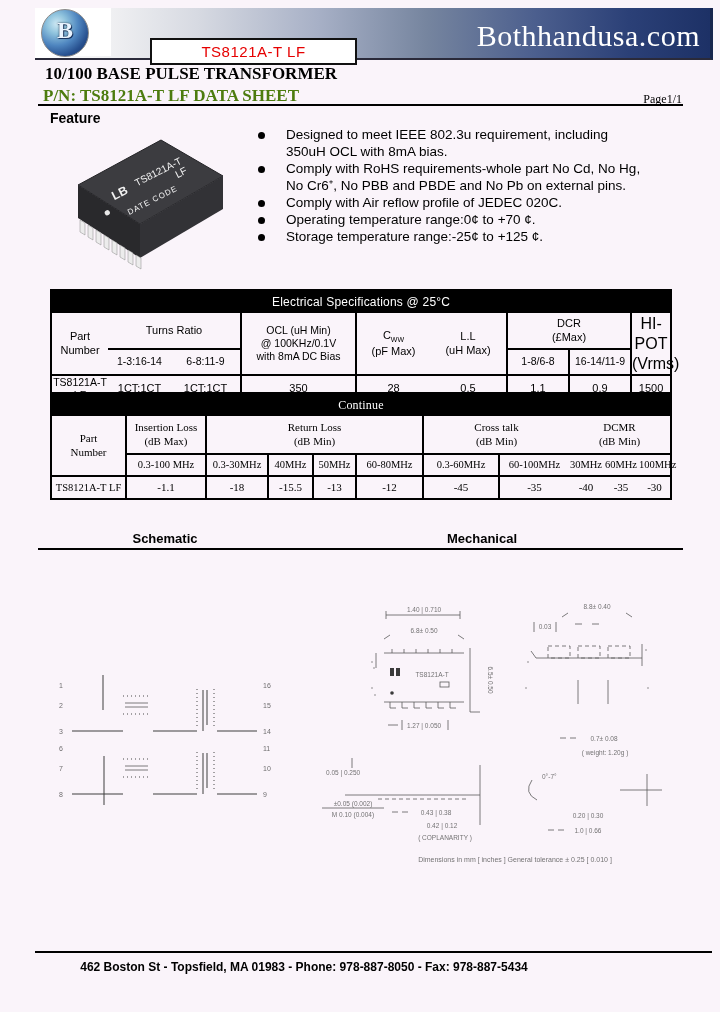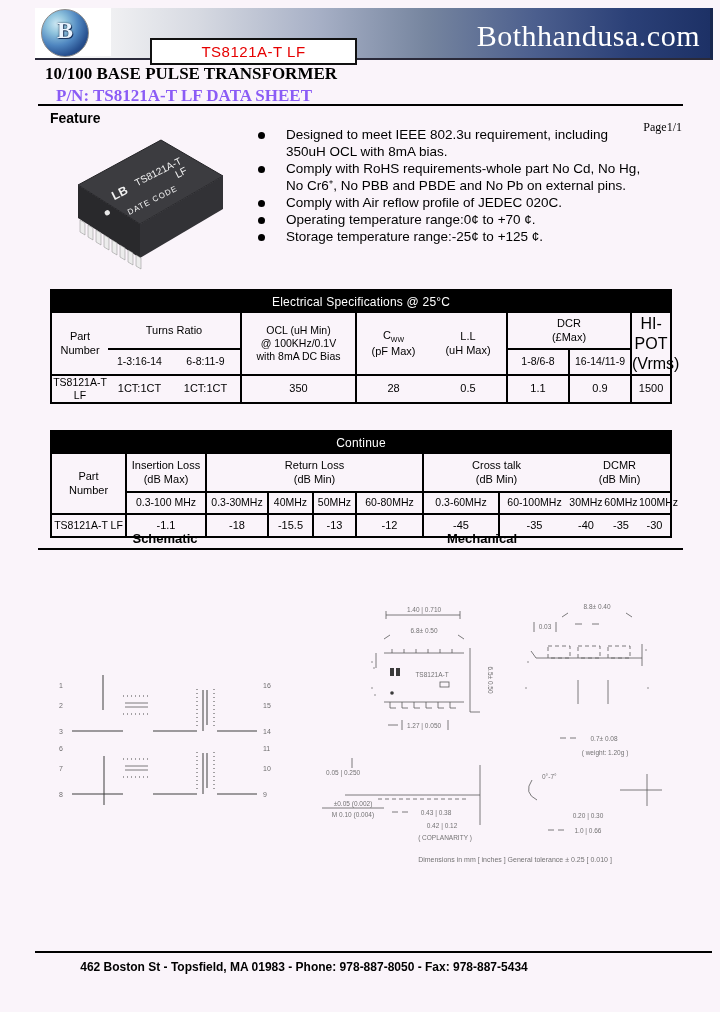--- a/index.html
+++ b/index.html
@@ -18,43 +18,43 @@
     text-shadow:0 0 2px #123, 1px 1px 0 #1c3a6e;}
   .site-name{position:absolute;right:10px;top:11px;font-family:"Liberation Serif",serif;
     font-size:30px;color:#ffffff;letter-spacing:.5px;}
 
   
   .part-box{position:absolute;left:150px;top:38px;width:203px;height:23px;background:#fff;
     border:2px solid #111;text-align:center;line-height:23px;font-size:15px;color:#e60000;letter-spacing:.5px;}
 
   
   .title1{position:absolute;left:45px;top:64px;font-family:"Liberation Serif",serif;font-weight:bold;font-size:17px;color:#000;}
-  .title2{position:absolute;left:56px;top:86px;font-family:"Liberation Serif",serif;font-weight:bold;font-size:17px;color:#8b5cf6;}
-  .page-num{position:absolute;right:38px;top:92px;font-family:"Liberation Serif",serif;font-size:12px;color:#000;margin-top:28px;}
+  .title2{position:absolute;left:43px;top:86px;font-family:"Liberation Serif",serif;font-weight:bold;font-size:17px;color:#4d7c0f;}
+  .page-num{position:absolute;right:38px;top:92px;font-family:"Liberation Serif",serif;font-size:12px;color:#000;}
   .rule{position:absolute;left:38px;width:645px;height:2px;background:#000;}
   .rule1{top:104px;} .rule2{top:548px;}
   .feature-heading{position:absolute;left:50px;top:110px;font-weight:bold;font-size:14px;color:#000;}
 
   
   .features{position:absolute;left:252px;top:126px;width:452px;}
   .feat{display:flex;}
   .feat .dot{width:7px;height:7px;border-radius:50%;background:#000;margin:6px 21px 0 6px;flex:0 0 7px;}
   .feat .txt{font-size:13.5px;line-height:17px;color:#000;}
   .feat .txt span{display:block;}
 
   
   table.spec{position:absolute;left:50px;border-collapse:collapse;table-layout:fixed;width:620px;
     font-size:11px;color:#000;border:2px solid #000;}
   table.spec td,table.spec th{padding:0;text-align:center;vertical-align:middle;font-weight:normal;line-height:1.25;}
   .titlebar th{background:#000;color:#fff;font-weight:bold;font-size:12px;height:22px;letter-spacing:.2px;margin-left:13px;}
   .bl{border-left:2px solid #000;} .br{border-right:2px solid #000;}
   .bb{border-bottom:2px solid #000;} .bt{border-top:2px solid #000;}
   .small{font-size:10.5px;} .tiny{font-size:16px;}
   sub.ww{font-size:7px;}
-  #elec{top:289px;} #cont{top:430px;}
+  #elec{top:289px;} #cont{top:392px;font-family:Liberation Serif, serif;}
 
   
   .sec-h{position:absolute;top:531px;font-weight:bold;font-size:13px;color:#000;width:140px;text-align:center;}
   .sec-schematic{left:95px;} .sec-mechanical{left:412px;}
 
   
   svg .ln{stroke:#3f3f3f;stroke-width:1;fill:none;}
   svg .lng{stroke:#5a5a5a;stroke-width:.8;fill:none;}
   svg .dotl{stroke:#4a4a4a;stroke-width:1;fill:none;stroke-dasharray:1 3;}
   svg .dash{stroke:#5a5a5a;stroke-width:.8;fill:none;stroke-dasharray:4 3;}

